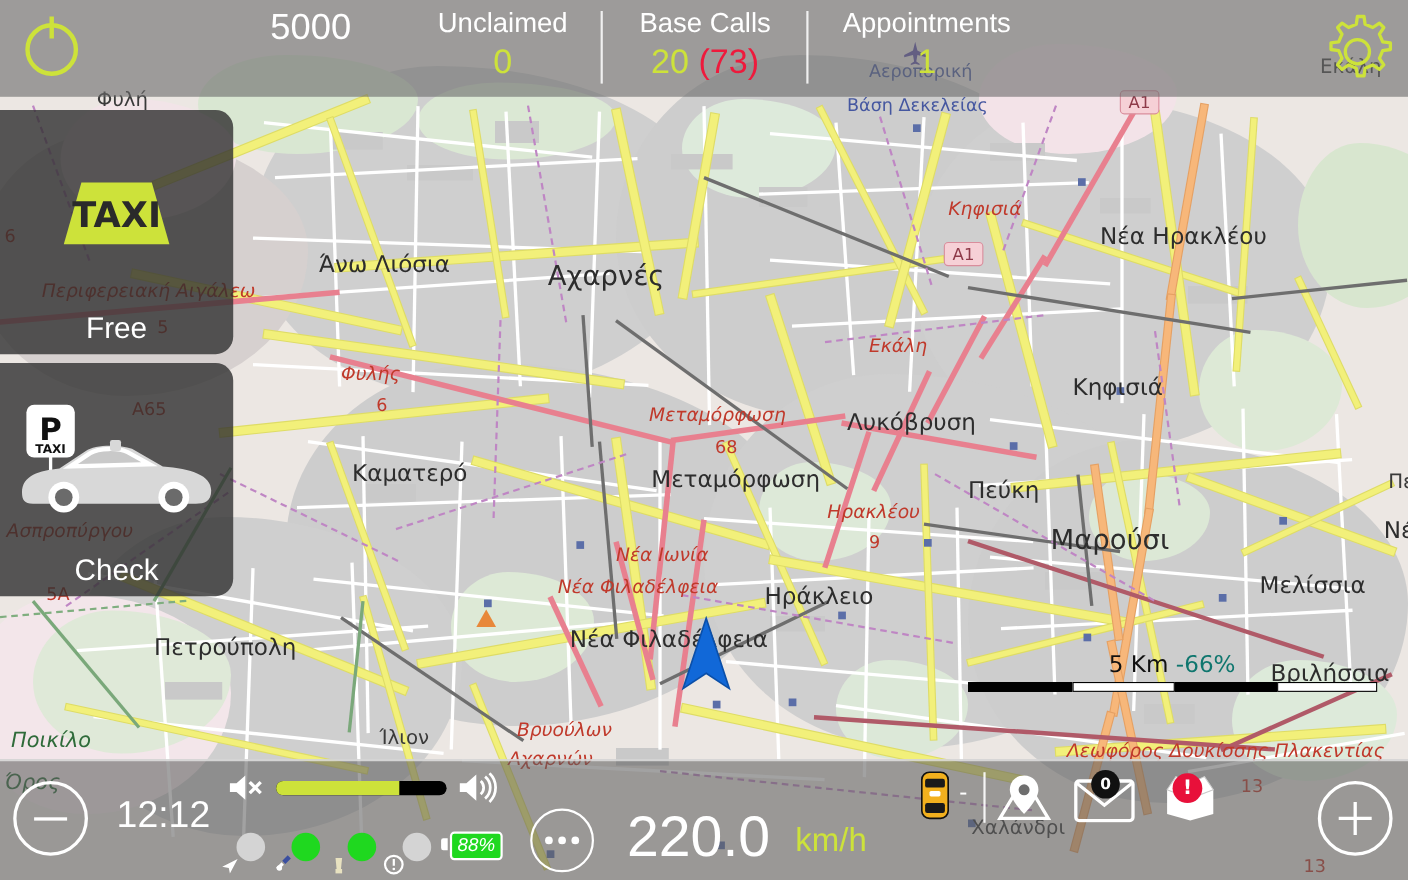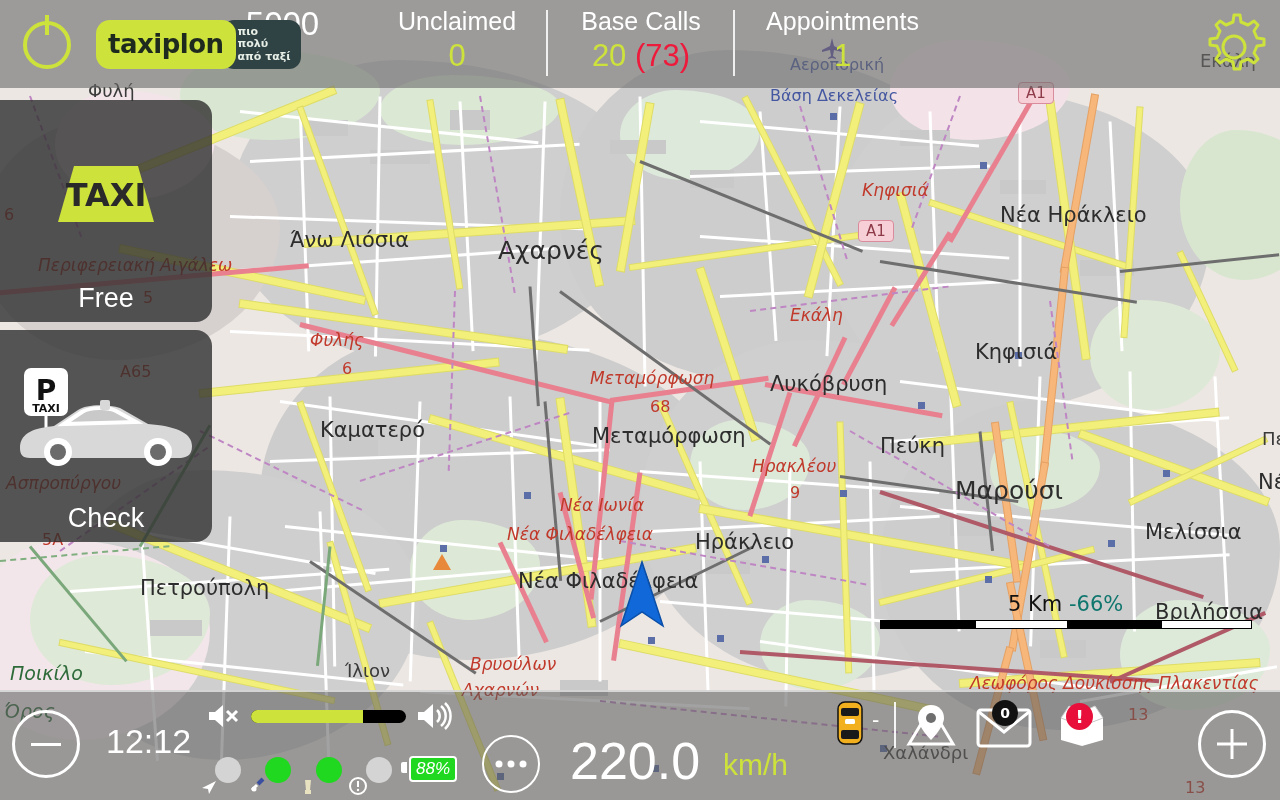--- a/index.html
+++ b/index.html
@@ -380,21 +380,21 @@
       </svg>
     </div>
 
     <div class="map-layer" id="map-labels">
         <div class="lbl city2" style="left: 290px; top: 228px;">Άνω Λιόσια</div>
         <div class="lbl city" style="left: 498px; top: 236px;">Αχαρνές</div>
         <div class="lbl city2" style="left: 320px; top: 418px;">Καματερό</div>
         <div class="lbl city2" style="left: 592px; top: 424px;">Μεταμόρφωση</div>
         <div class="lbl city2" style="left: 770px; top: 372px;">Λυκόβρυση</div>
         <div class="lbl city2" style="left: 975px; top: 340px;">Κηφισιά</div>
-        <div class="lbl city2" style="left: 1000px; top: 203px;">Νέα Ηράκλειο</div>
+        <div class="lbl city2" style="left: 1000px; top: 203px;">Νέα Ηρακλέου</div>
         <div class="lbl city2" style="left: 880px; top: 434px;">Πεύκη</div>
         <div class="lbl city" style="left: 955px; top: 476px;">Μαρούσι</div>
         <div class="lbl city2" style="left: 1145px; top: 520px;">Μελίσσια</div>
         <div class="lbl city2" style="left: 1155px; top: 600px;">Βριλήσσια</div>
         <div class="lbl city2" style="left: 695px; top: 530px;">Ηράκλειο</div>
         <div class="lbl city2" style="left: 518px; top: 569px;">Νέα Φιλαδέλφεια</div>
         <div class="lbl city2" style="left: 140px; top: 576px;">Πετρούπολη</div>
         <div class="lbl town" style="left: 345px; top: 660px;">Ίλιον</div>
         <div class="lbl city2" style="left: 1258px; top: 470px;">Νέ</div>
         <div class="lbl town" style="left: 1262px; top: 428px;">Πε</div>
@@ -450,32 +450,20 @@
 
   <div id="header">
 
     <div id="power-btn">
       <svg width="66" height="66" viewBox="0 0 66 66">
         <circle cx="33" cy="37" r="22" fill="none" stroke="#cde23a" stroke-width="4"></circle>
         <line x1="33" y1="7" x2="33" y2="27" stroke="#cde23a" stroke-width="4"></line>
       </svg>
     </div>
 
-    <div id="logo-wrap">
-      <div id="logo-main">
-        <span id="logo-text">taxiplon</span>
-      </div>
-      <div id="logo-tag">
-        <span>
-          <span>πιο</span><br>
-          <span>πολύ</span><br>
-          <span>από ταξί</span>
-        </span>
-      </div>
-    </div>
 
     <div class="hstat" style="left:230px;width:105px;">
       <div class="hvalue" style="font-size:33px;color:#ffffff;line-height:40px;">5000</div>
     </div>
 
     <div class="hsep" style="left:546px;"></div>
     <div class="hsep" style="left:733px;"></div>
 
     <div class="hstat" style="left:372px;width:170px;">
       <div class="hlabel">Unclaimed</div>

